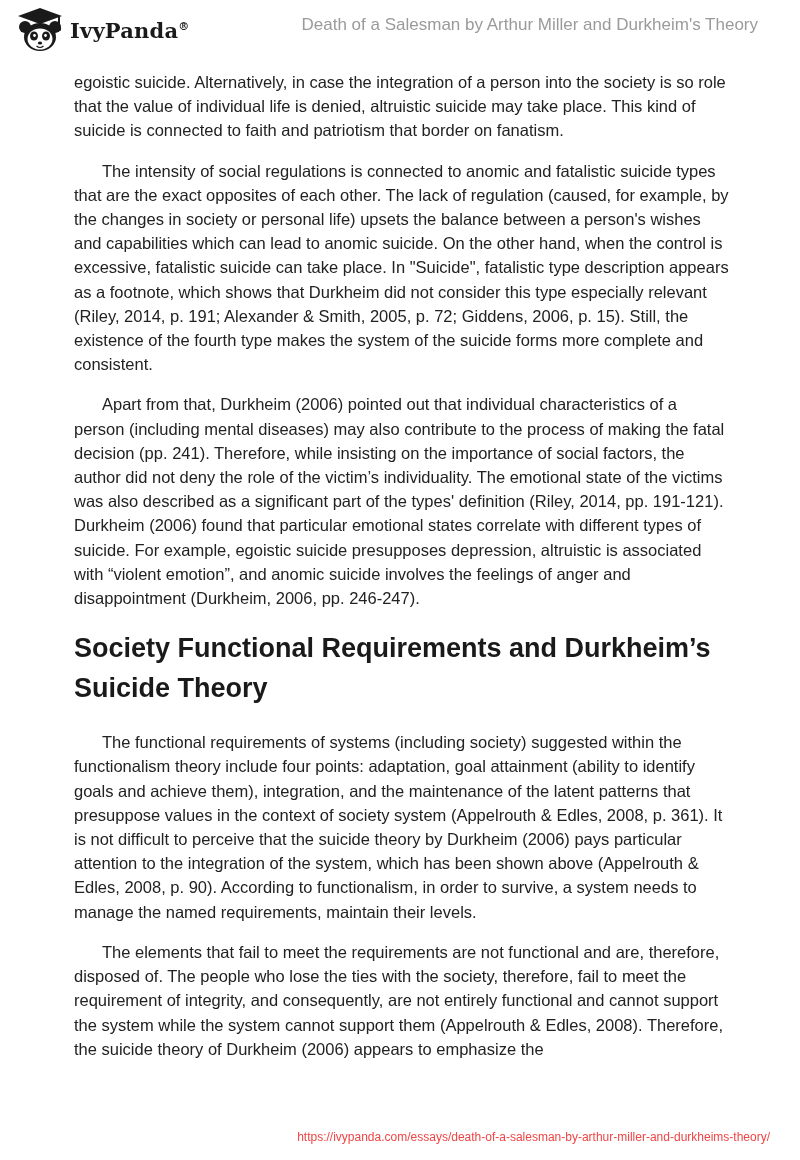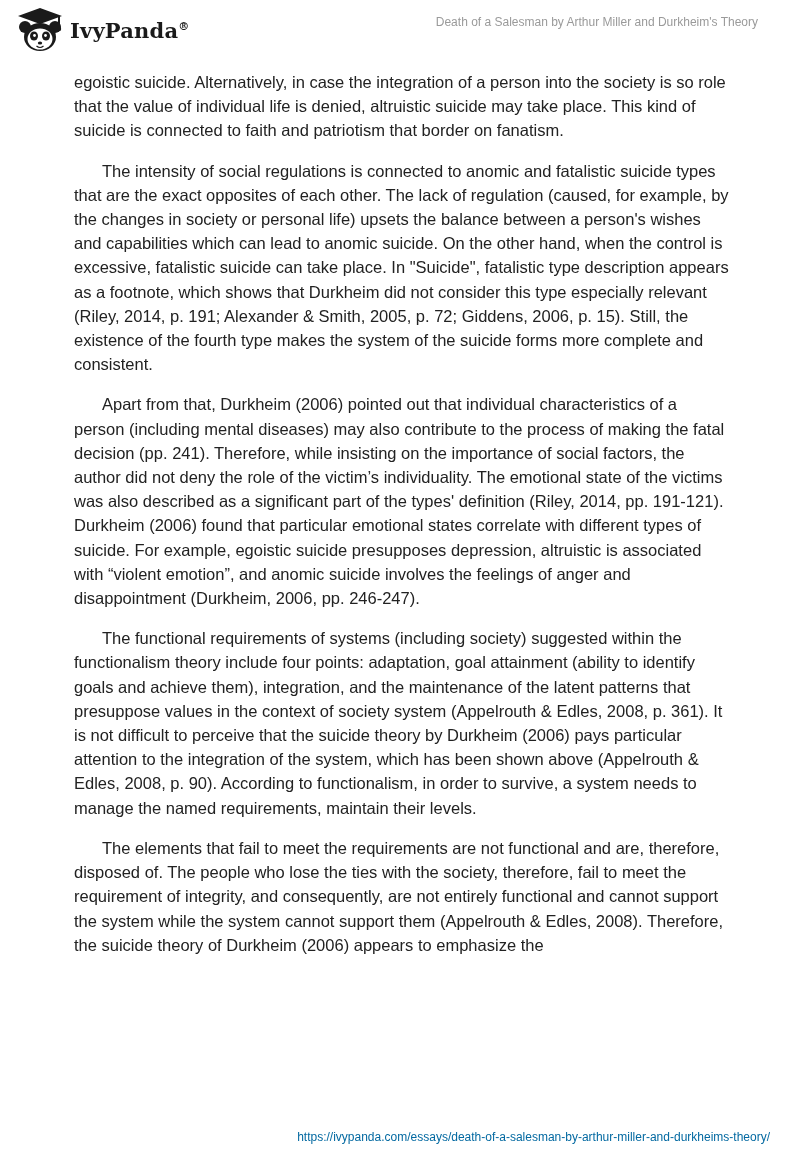--- a/index.html
+++ b/index.html
@@ -5,26 +5,26 @@
   html, body { margin: 0; padding: 0; }
   body {
     width: 800px; height: 1160px; background: #ffffff; position: relative; overflow: hidden;
     font-family: "Liberation Sans", sans-serif; color: #222222;
   }
   .header { position: absolute; left: 0; top: 0; width: 788px; height: 56px; }
   .logo { position: absolute; left: 14px; top: 6px; display: flex; align-items: center; }
   .logo-mark { width: 52px; height: 48px; position: relative; }
   .logo-text { font-family: "DejaVu Serif", serif; font-weight: bold; font-size: 21px; color: #1a1a1a; margin-left: 4px; letter-spacing: 0.2px; }
   .logo-text sup { font-size: 11px; }
-  .doc-title { position: absolute; right: 30px; top: 15px; font-size: 12px; color: #9a9a9a; }
+  .doc-title { position: absolute; right: 30px; top: 15px; font-size: 17px; color: #9a9a9a; }
   .content { position: absolute; left: 74px; top: 70px; width: 656px; }
   p.para { margin: 0 0 16px 0; font-size: 16.5px; line-height: 24.2px; text-indent: 28px; color: #222; }
   p.first { text-indent: 0; }
   h2.section { font-size: 27px; line-height: 40px; font-weight: bold; color: #1a1a1a; margin: 18px 0 22px 0; }
-  .footer-url { position: absolute; right: 30px; top: 1130px; font-size: 12px; color: #0369a1; }
+  .footer-url { position: absolute; right: 30px; top: 1130px; font-size: 12px; color: #ef4444; }
 </style>
 </head>
 <body>
 
 <div class="header">
   <div class="logo">
     <div class="logo-mark">
       <svg width="52" height="48" viewBox="0 0 52 48">
         <polygon points="26,2 48,10 26,18 4,10" fill="#1a1a1a"></polygon>
         <rect x="44" y="10" width="2" height="12" fill="#1a1a1a"></rect>
@@ -43,17 +43,18 @@
     </div>
     <span class="logo-text"><span>IvyPanda</span><sup>®</sup></span>
   </div>
   <div class="doc-title">Death of a Salesman by Arthur Miller and Durkheim's Theory</div>
 </div>
 
 <div class="content">
   <p class="para first">egoistic suicide. Alternatively, in case the integration of a person into the society is so role that the value of individual life is denied, altruistic suicide may take place. This kind of suicide is connected to faith and patriotism that border on fanatism.</p>
   <p class="para">The intensity of social regulations is connected to anomic and fatalistic suicide types that are the exact opposites of each other. The lack of regulation (caused, for example, by the changes in society or personal life) upsets the balance between a person's wishes and capabilities which can lead to anomic suicide. On the other hand, when the control is excessive, fatalistic suicide can take place. In "Suicide", fatalistic type description appears as a footnote, which shows that Durkheim did not consider this type especially relevant (Riley, 2014, p. 191; Alexander &amp; Smith, 2005, p. 72; Giddens, 2006, p. 15). Still, the existence of the fourth type makes the system of the suicide forms more complete and consistent.</p>
   <p class="para">Apart from that, Durkheim (2006) pointed out that individual characteristics of a person (including mental diseases) may also contribute to the process of making the fatal decision (pp. 241). Therefore, while insisting on the importance of social factors, the author did not deny the role of the victim’s individuality. The emotional state of the victims was also described as a significant part of the types' definition (Riley, 2014, pp. 191-121). Durkheim (2006) found that particular emotional states correlate with different types of suicide. For example, egoistic suicide presupposes depression, altruistic is associated with “violent emotion”, and anomic suicide involves the feelings of anger and disappointment (Durkheim, 2006, pp. 246-247).</p>
+  <h2 class="section">Society Functional Requirements and Durkheim’s Suicide Theory</h2>
   <p class="para">The functional requirements of systems (including society) suggested within the functionalism theory include four points: adaptation, goal attainment (ability to identify goals and achieve them), integration, and the maintenance of the latent patterns that presuppose values in the context of society system (Appelrouth &amp; Edles, 2008, p. 361). It is not difficult to perceive that the suicide theory by Durkheim (2006) pays particular attention to the integration of the system, which has been shown above (Appelrouth &amp; Edles, 2008, p. 90). According to functionalism, in order to survive, a system needs to manage the named requirements, maintain their levels.</p>
   <p class="para">The elements that fail to meet the requirements are not functional and are, therefore, disposed of. The people who lose the ties with the society, therefore, fail to meet the requirement of integrity, and consequently, are not entirely functional and cannot support the system while the system cannot support them (Appelrouth &amp; Edles, 2008). Therefore, the suicide theory of Durkheim (2006) appears to emphasize the</p>
 </div>
 
 <div class="footer-url">https://ivypanda.com/essays/death-of-a-salesman-by-arthur-miller-and-durkheims-theory/</div>
 
 </body></html>

